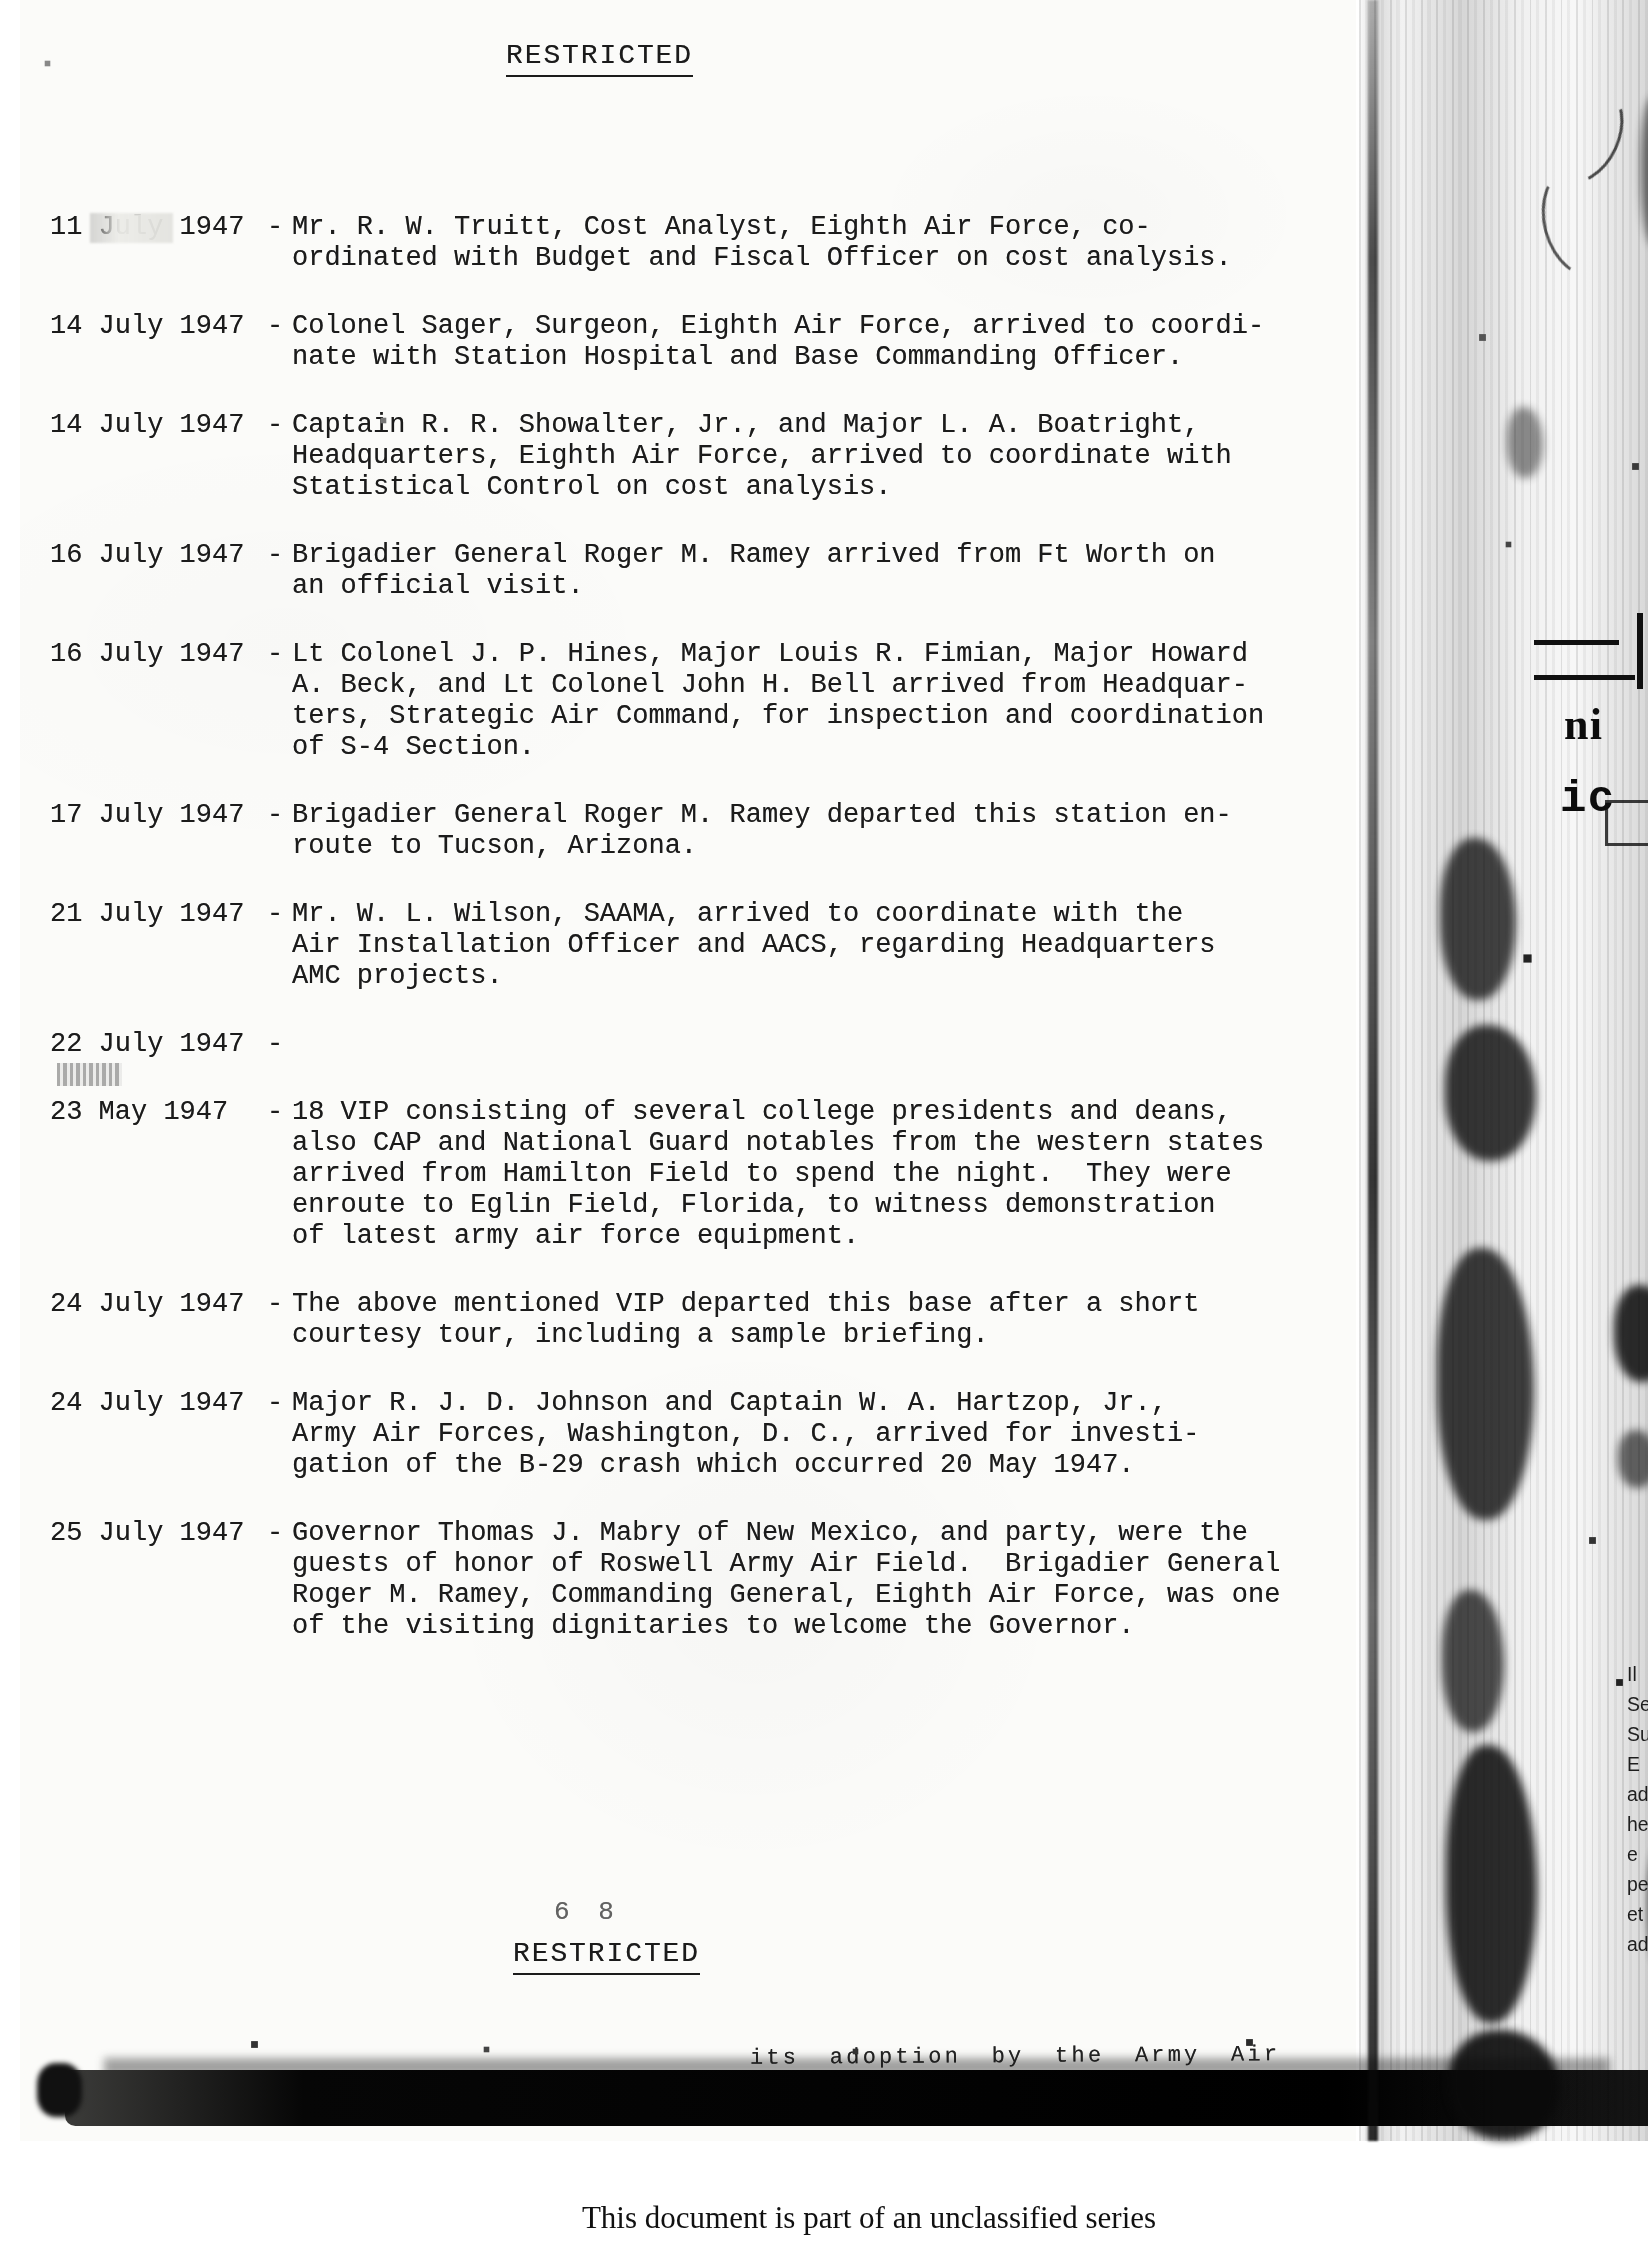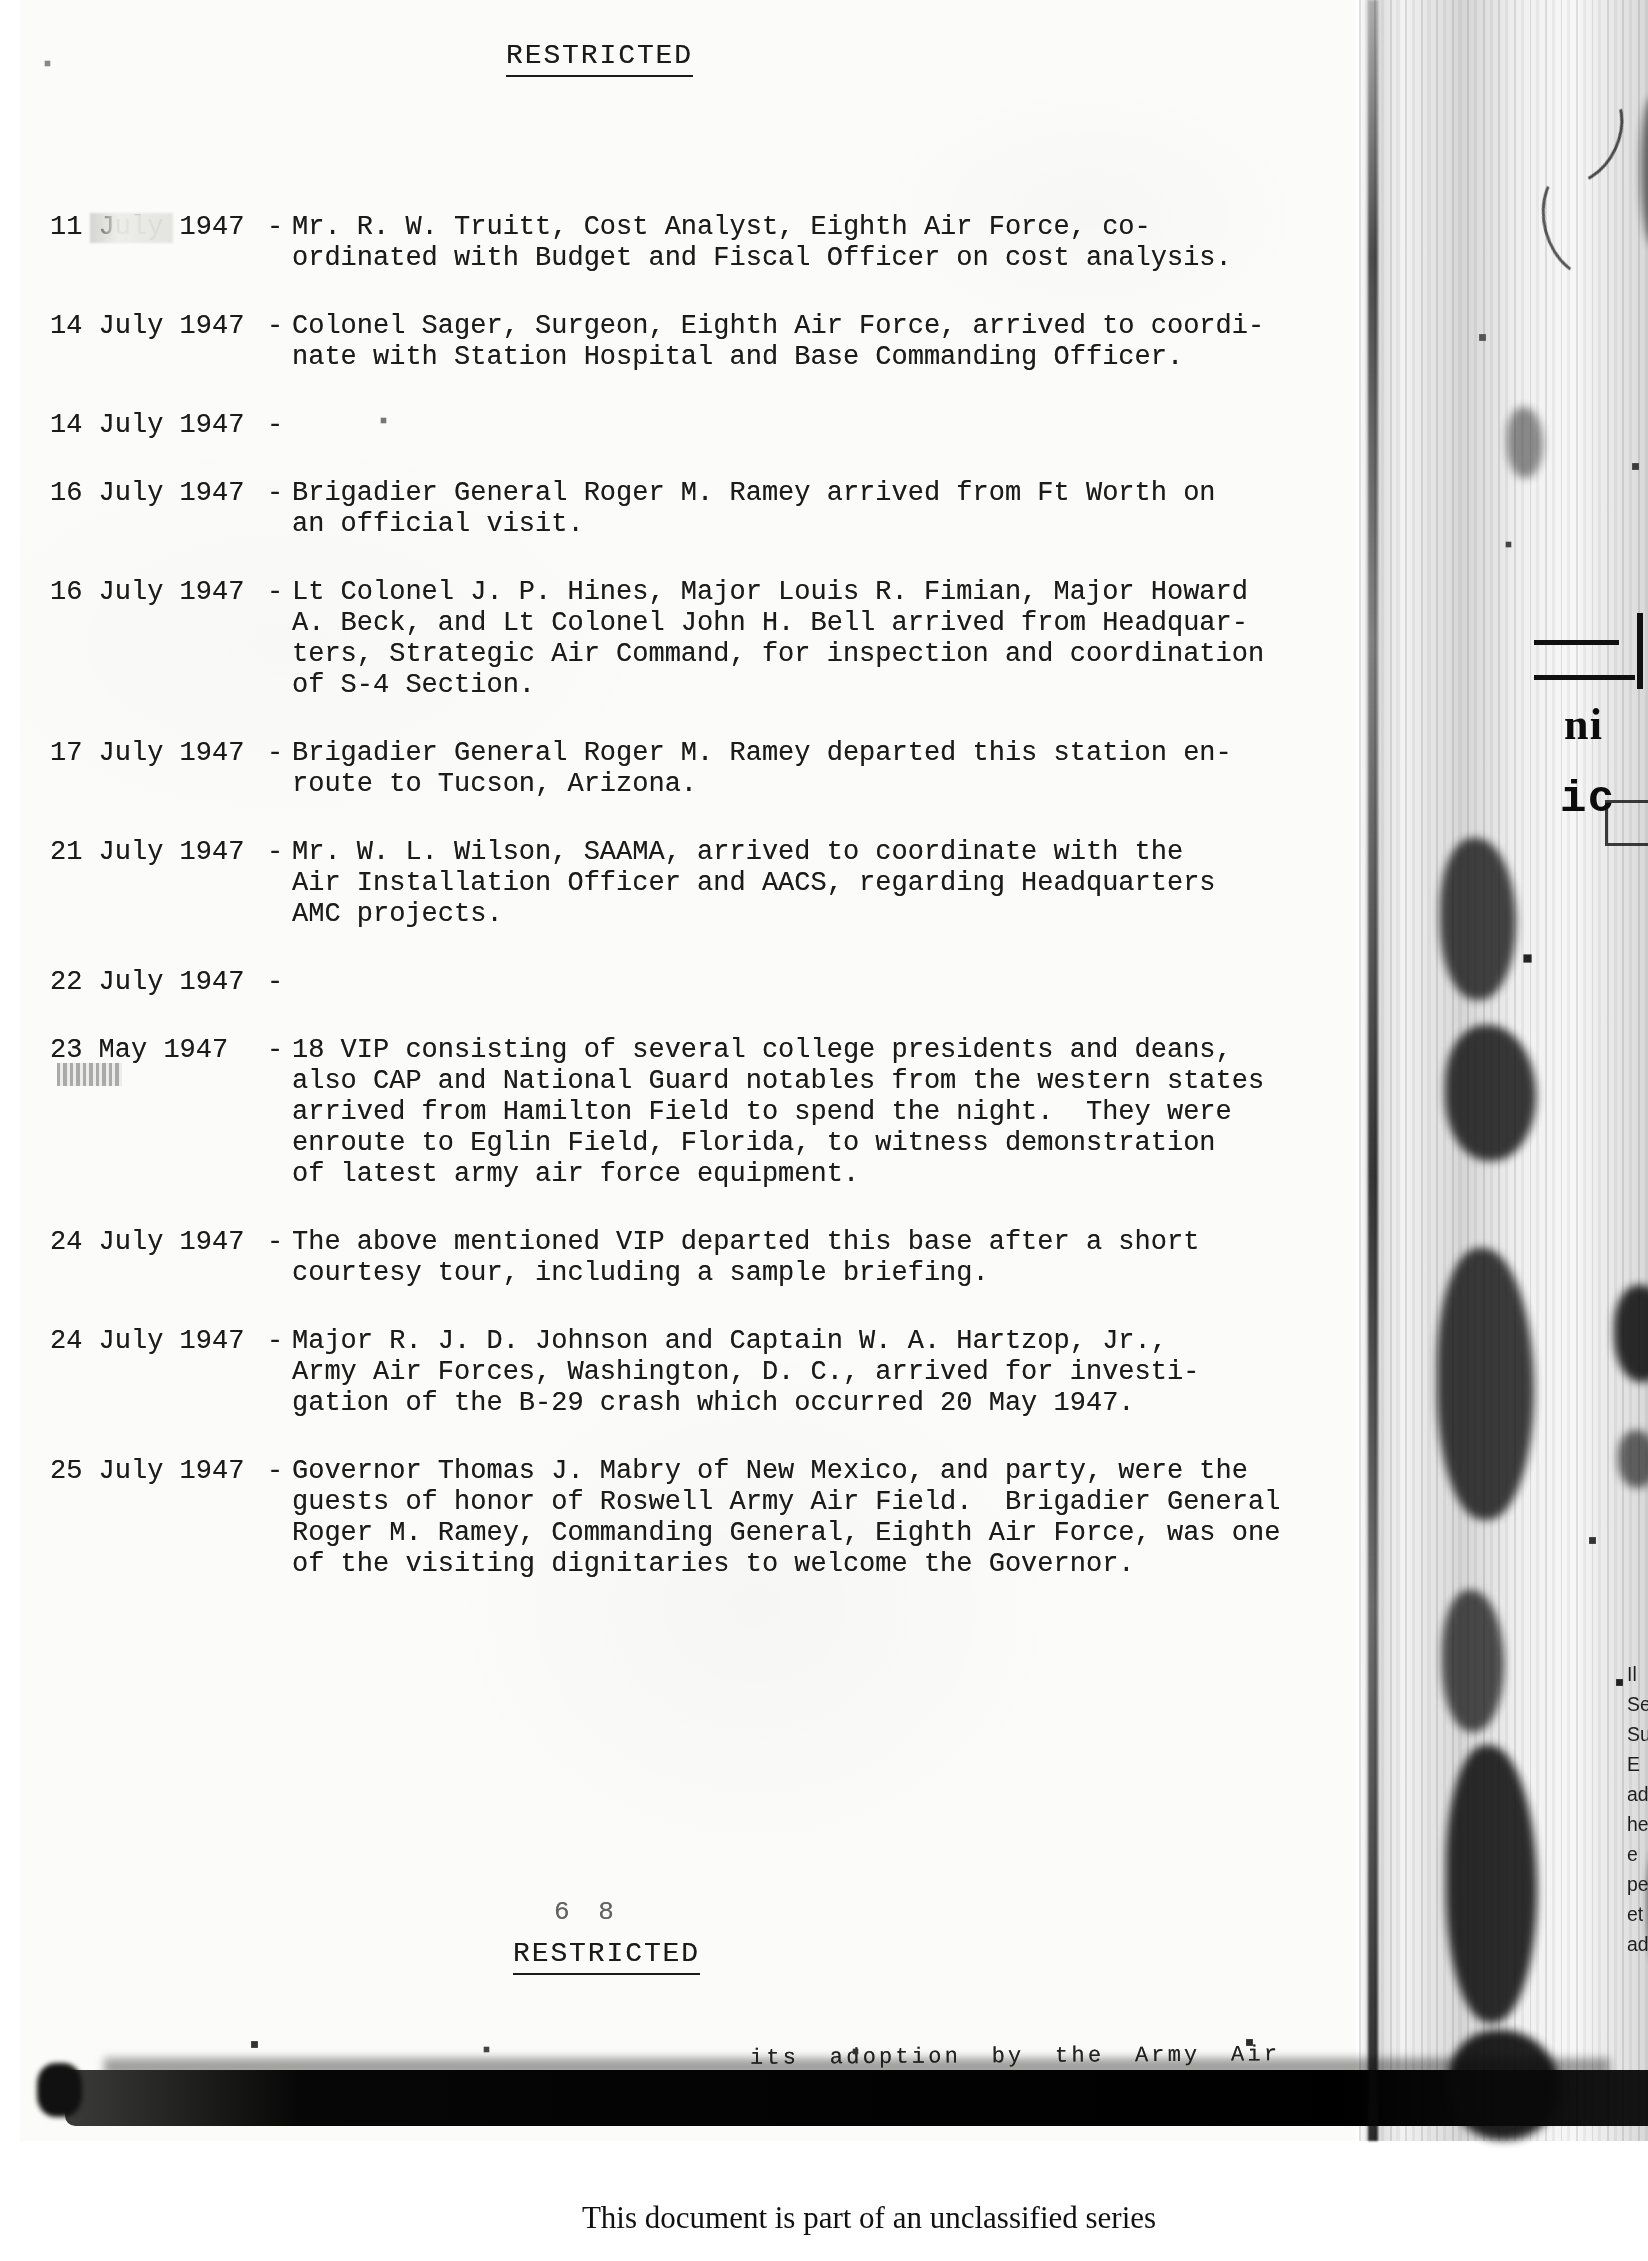--- a/index.html
+++ b/index.html
@@ -119,20 +119,23 @@
         </div>
         <div class="entry">
           <span class="date">14 July 1947</span>
           <span class="sep">-</span>
           <span class="text">Colonel Sager, Surgeon, Eighth Air Force, arrived to coordi-
 nate with Station Hospital and Base Commanding Officer.</span>
         </div>
         <div class="entry">
           <span class="date">14 July 1947</span>
           <span class="sep">-</span>
+          <span class="text">Captain R. R. Showalter, Jr., and Major L. A. Boatright,
+Headquarters, Eighth Air Force, arrived to coordinate with
+Statistical Control on cost analysis.</span>
         </div>
         <div class="entry">
           <span class="date">16 July 1947</span>
           <span class="sep">-</span>
           <span class="text">Brigadier General Roger M. Ramey arrived from Ft Worth on
 an official visit.</span>
         </div>
         <div class="entry">
           <span class="date">16 July 1947</span>
           <span class="sep">-</span>

